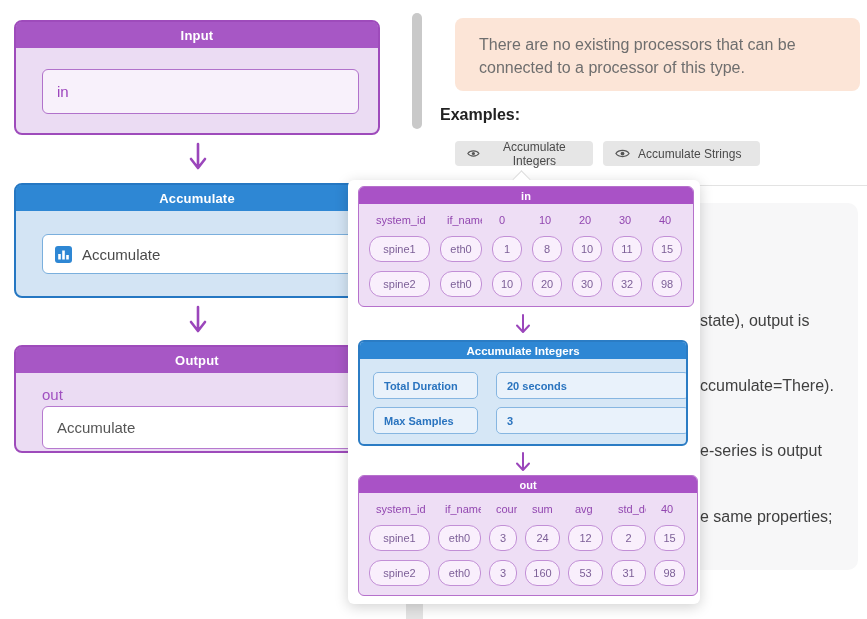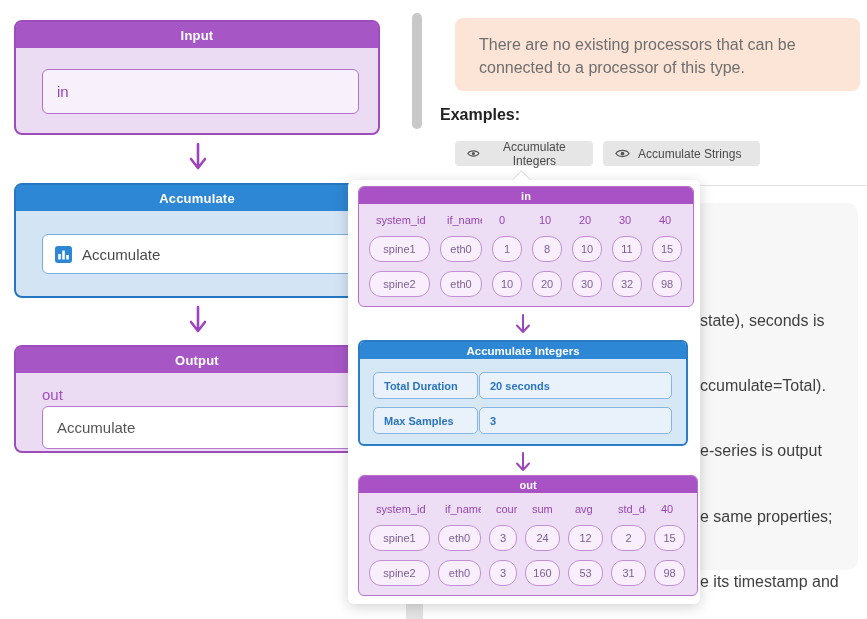--- a/index.html
+++ b/index.html
@@ -100,21 +100,21 @@
 
   .proc-box {
     position:absolute; left:10px; top:160px; width:330px; height:106px;
     border:2px solid #2b7cc4; border-radius:6px; background:#d6e7f6; overflow:hidden;
   }
   .proc-box .thd {
     height:17px; background:#2e87d4; color:#fff; font-size:11.5px; font-weight:bold;
     display:flex; align-items:center; justify-content:center;
   }
   .proc-box .pbody { padding:13px; }
-  .prow { display:grid; grid-template-columns:105px 193px; column-gap:1px; margin-bottom:8px; }
+  .prow { display:grid; grid-template-columns:105px 193px; column-gap:18px; margin-bottom:8px; }
   .pcell {
     height:27px; background:#e9f2fb; border:1px solid #86b6e1; border-radius:5px;
     display:flex; align-items:center; padding-left:10px;
     font-size:11px; font-weight:bold; color:#2a74bf;
   }
   .popup-arrow { position:absolute; width:20px; height:24px; }
 </style>
 </head>
 <body>
 
@@ -176,25 +176,24 @@
   <svg width="15" height="11" viewBox="0 0 24 16">
     <path d="M1.5 8 C6 1.5 18 1.5 22.5 8 C18 14.5 6 14.5 1.5 8 Z" fill="none" stroke="#555" stroke-width="2"></path>
     <circle cx="12" cy="8" r="3" fill="#555"></circle>
   </svg>
   <span>Accumulate Strings</span>
 </button>
 
 <div class="divider"></div>
 <div class="doc-panel"></div>
 <div class="doc-text">
-  <div>state), seconds is</div>
-  <div>ccumulate=Total).</div>
+  <div>state), output is</div>
+  <div>ccumulate=There).</div>
   <div>e-series is output</div>
   <div>e same properties;</div>
-  <div>e its timestamp and</div>
   
   
   
   
   
   
   
   
 </div>
 

